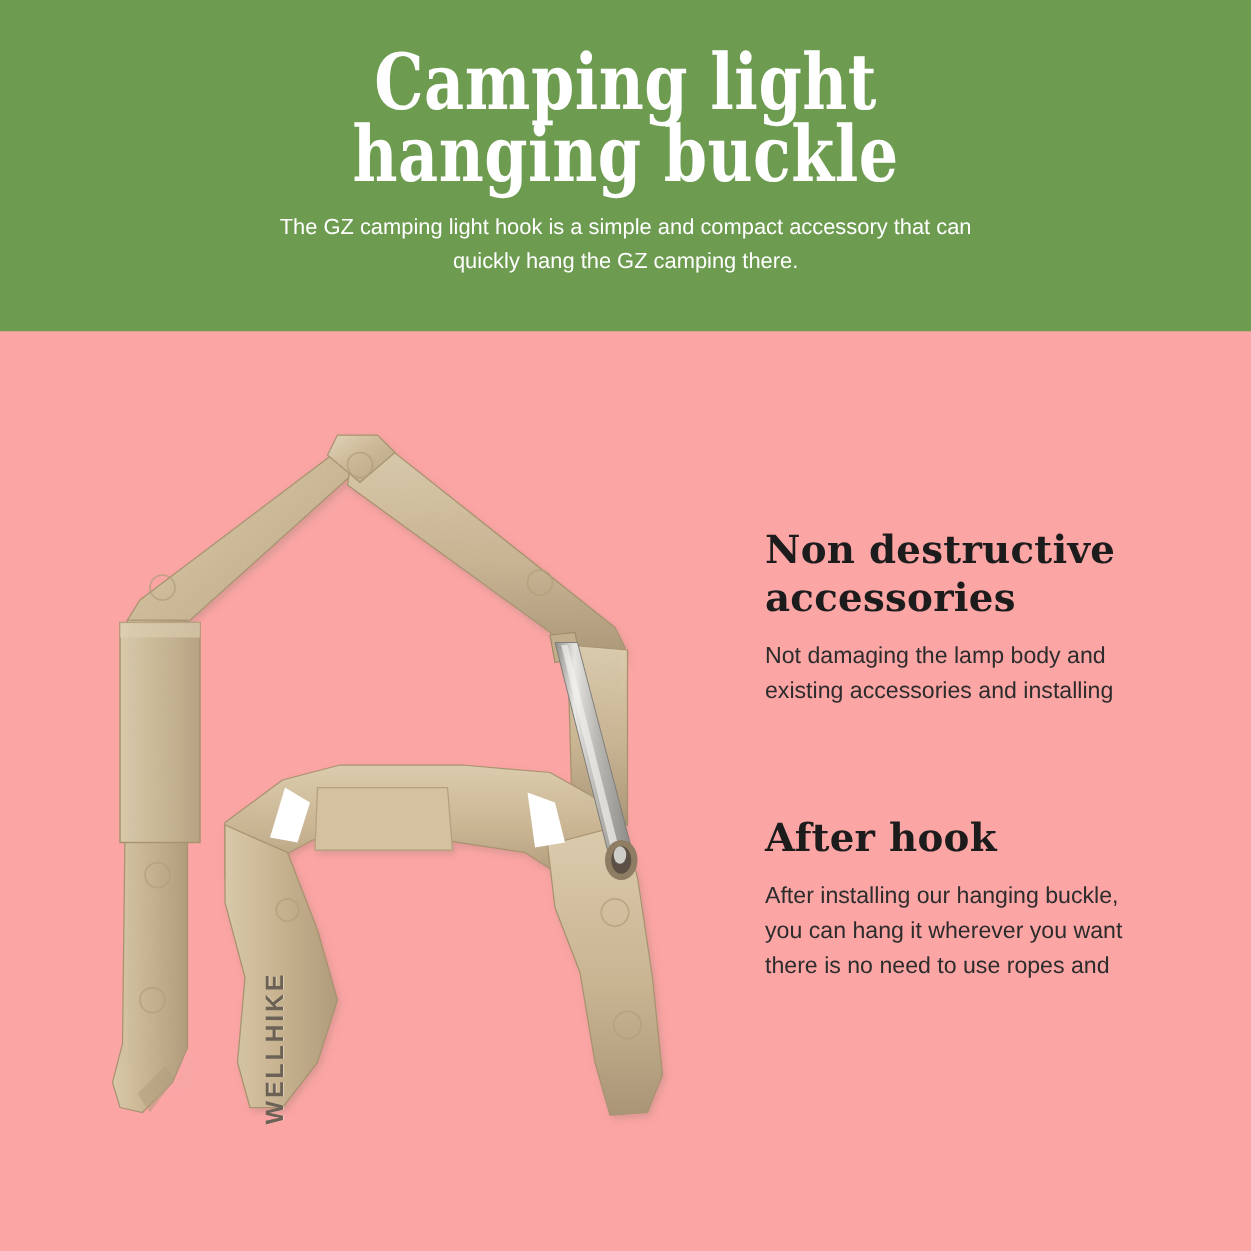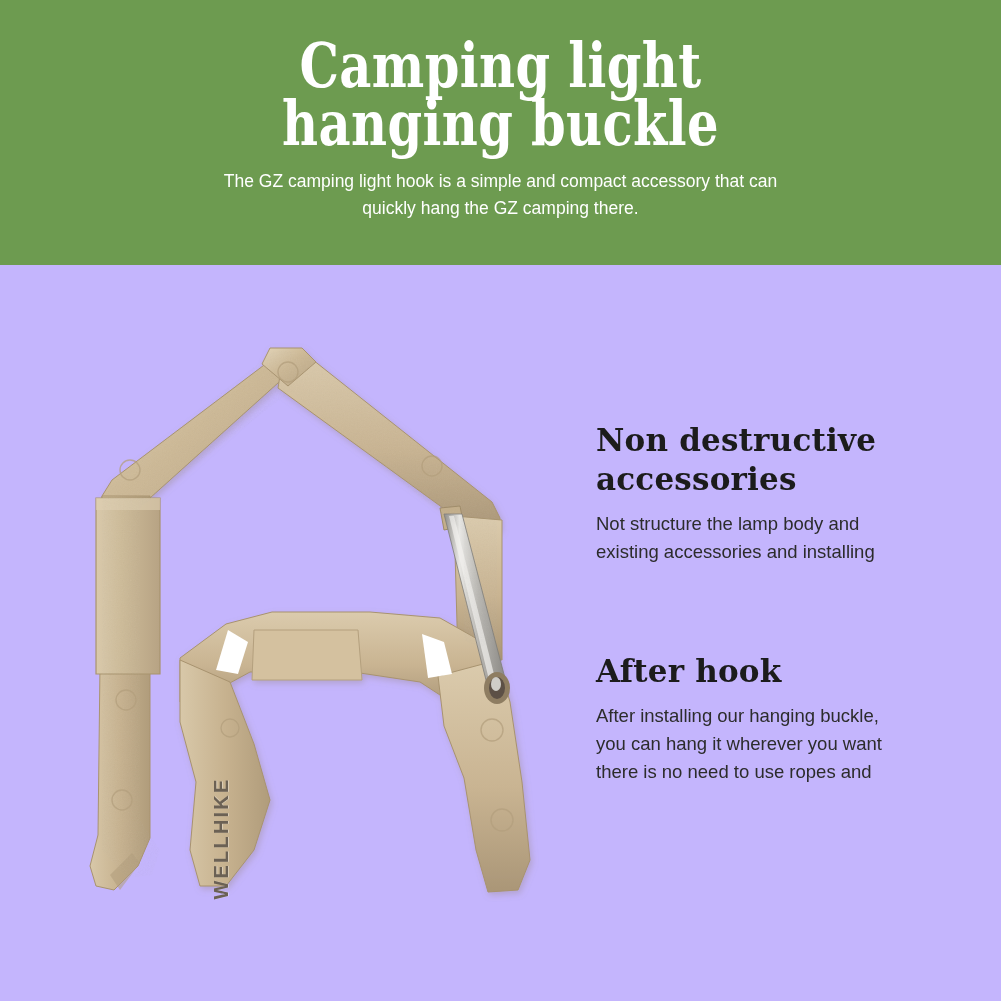--- a/index.html
+++ b/index.html
@@ -8,21 +8,21 @@
     padding: 0;
     background: #ffffff;
   }
   body {
     font-family: "Liberation Sans", sans-serif;
   }
   #page {
     position: relative;
     width: 1001px;
     height: 1001px;
-    background: #c4b5fd;
+    background: #fca5a5;
     overflow: hidden;
   }
 
   
   #banner {
     position: absolute;
     left: 0;
     top: 0;
     width: 1001px;
     height: 265px;
@@ -57,21 +57,21 @@
     font-family: "Liberation Sans", sans-serif;
     font-size: 17.5px;
     line-height: 27px;
     font-weight: 400;
   }
   #banner-sub .sline { display: block; }
 
   
   .feature {
     position: absolute;
-    left: 596px;
+    left: 612px;
     width: 360px;
   }
   #feature-1 { top: 421px; }
   #feature-2 { top: 652px; }
 
   .feature-title {
     font-family: "DejaVu Serif", "Liberation Serif", serif;
     font-weight: bold;
     color: #1c1c1c;
     font-size: 31px;
@@ -253,21 +253,21 @@
 
     <div id="brand-label-text">WELLHIKE</div>
   </div>
 
   <div class="feature" id="feature-1">
     <div class="feature-title">
       <span class="hline">Non destructive</span>
       <span class="hline">accessories</span>
     </div>
     <div class="feature-body">
-      <span class="bline">Not structure the lamp body and</span>
+      <span class="bline">Not damaging the lamp body and</span>
       <span class="bline">existing accessories and installing</span>
     </div>
   </div>
 
   <div class="feature" id="feature-2">
     <div class="feature-title">
       <span class="hline">After hook</span>
     </div>
     <div class="feature-body">
       <span class="bline">After installing our hanging buckle,</span>

